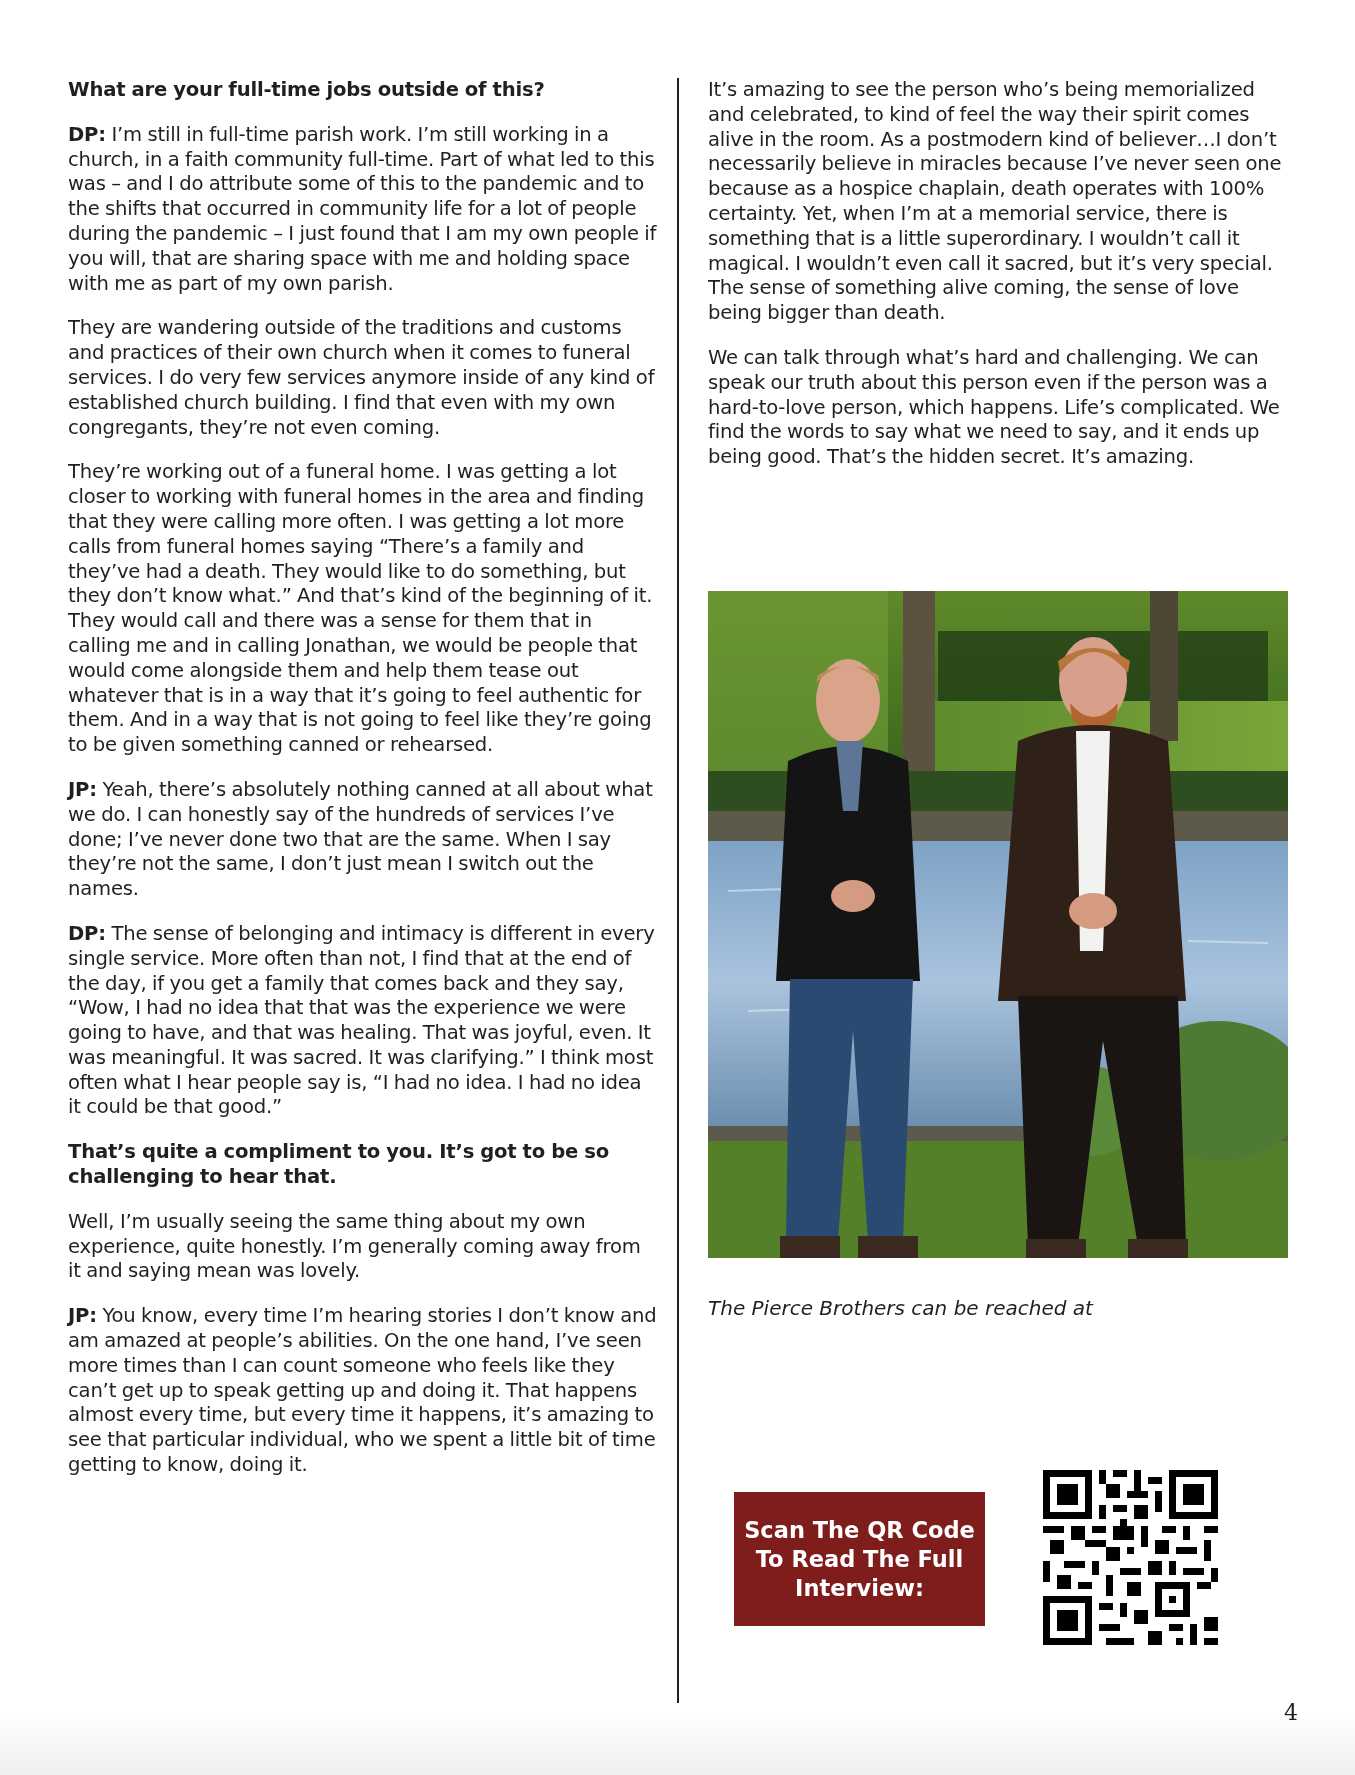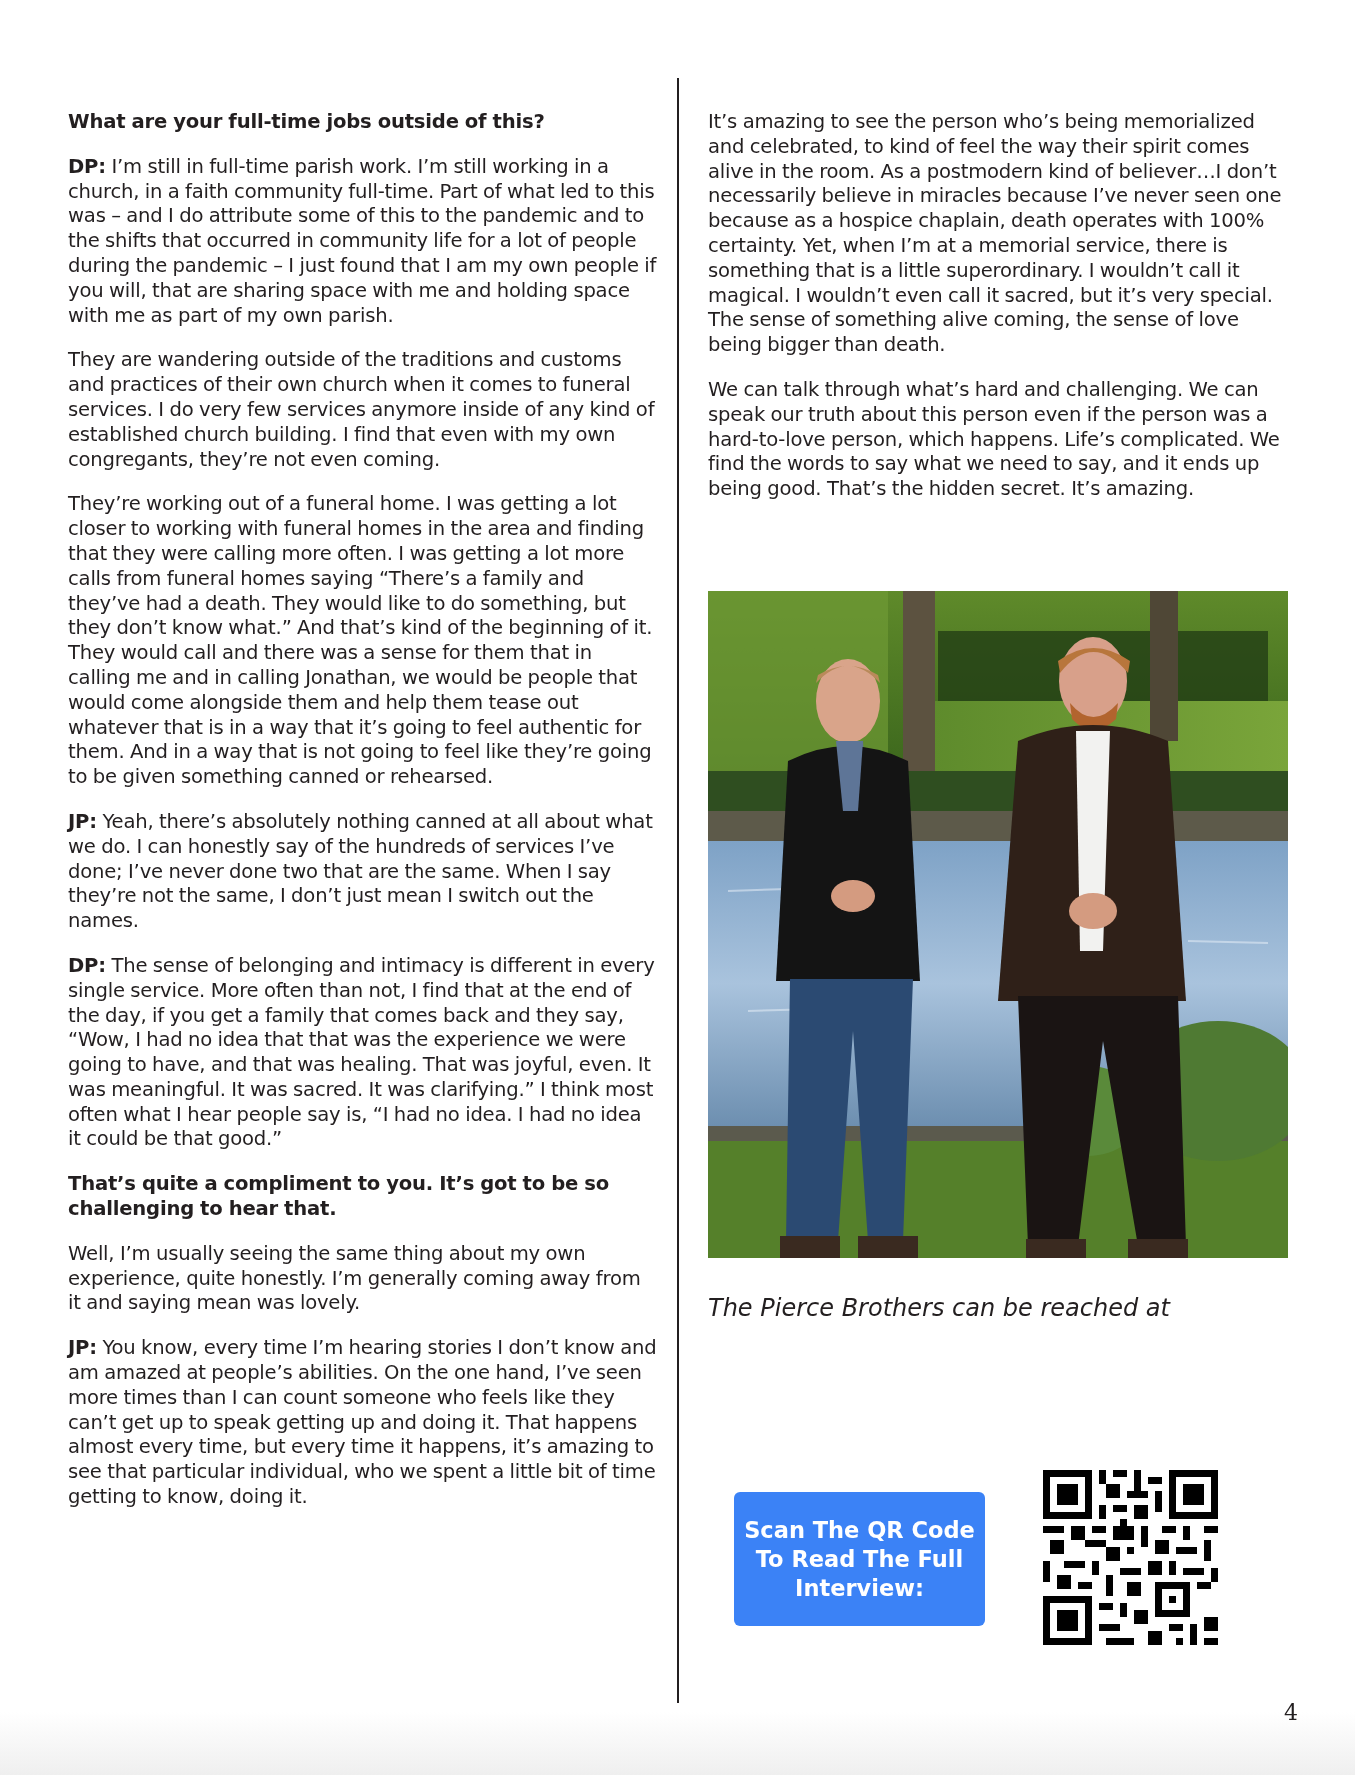--- a/index.html
+++ b/index.html
@@ -6,50 +6,50 @@
     body {
       width: 1355px; height: 1775px; position: relative; overflow: hidden;
       background: #ffffff;
       font-family: "DejaVu Sans", sans-serif;
       color: #231f20;
     }
     .page-fade {
       position: absolute; left: 0; right: 0; top: 1712px; bottom: 0;
       background: linear-gradient(#ffffff, #efefef);
     }
-    .col { position: absolute; top: 78px; margin-top: 32px; }
+    .col { position: absolute; top: 78px; }
     .col-left { left: 68px; width: 590px; }
     .col-right { left: 708px; width: 585px; }
     .divider {
       position: absolute; left: 677px; top: 78px; width: 2px; height: 1625px;
       background: #231f20;
     }
     p {
       margin: 0 0 20px 0;
       font-size: 19.6px; line-height: 24.8px;
       letter-spacing: -0.2px;
       word-spacing: -0.5px;
     }
     .q { font-weight: bold; }
     .speaker { font-weight: bold; }
     .photo {
       position: absolute; left: 708px; top: 591px; width: 580px; height: 667px;
       overflow: hidden;
     }
     .caption {
       position: absolute; left: 708px; top: 1295px; width: 580px;
-      font-size: 24px; line-height: 26px; font-style: italic;
+      font-size: 20px; line-height: 26px; font-style: italic;
     }
     .caption .url { font-weight: bold; display: block; }
     .qr-cta {
       position: absolute; left: 734px; top: 1492px; width: 251px; height: 134px;
-      background: #3b82f6; color: #ffffff;
+      background: #7f1d1d; color: #ffffff;
       display: flex; align-items: center; justify-content: center; text-align: center;
       font-weight: bold; font-size: 22.5px; line-height: 29px;
-      padding: 0 10px; box-sizing: border-box; border-radius: 6px;
+      padding: 0 10px; box-sizing: border-box;
     }
     .qr {
       position: absolute; left: 1043px; top: 1470px; width: 175px; height: 175px;
     }
     .page-num {
       position: absolute; left: 1284px; top: 1700px;
       font-family: "DejaVu Serif", serif; font-size: 22px; color: #231f20;
     }
   </style>
 </head>

